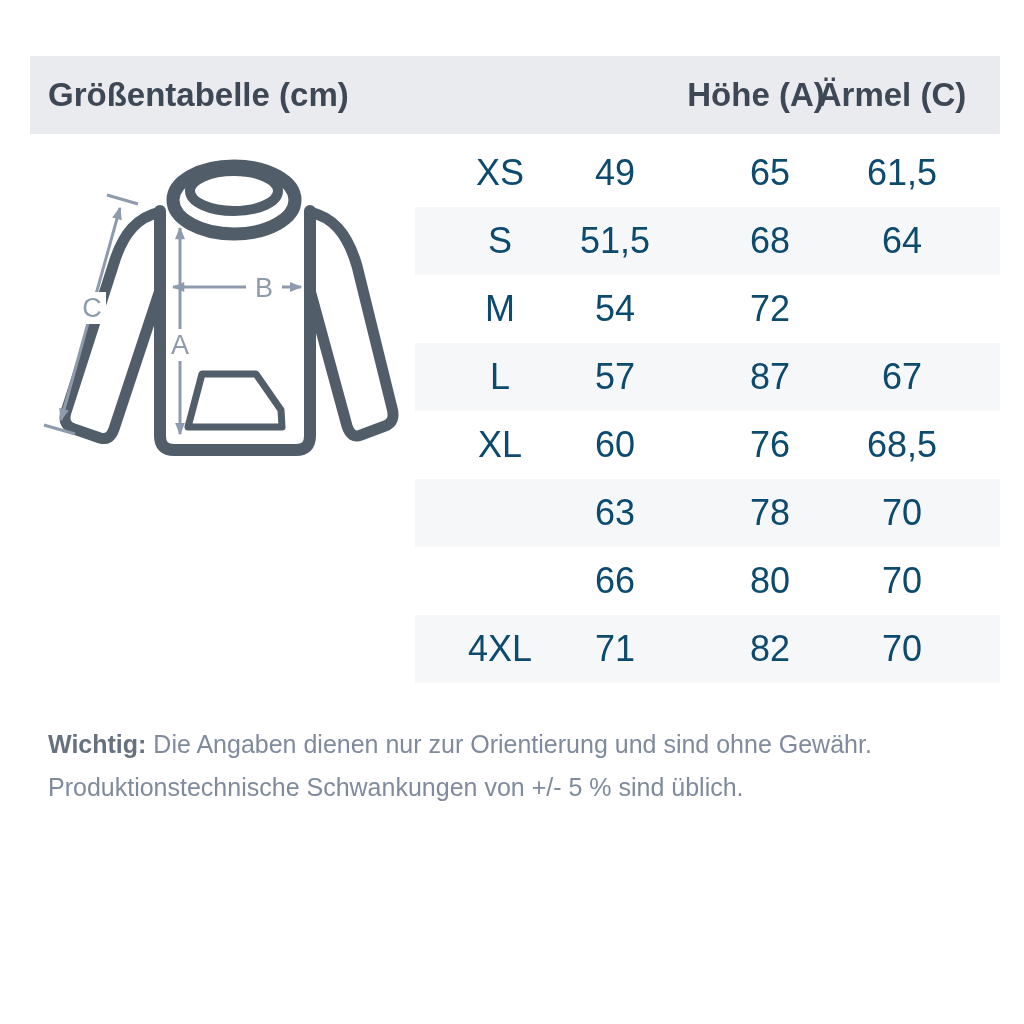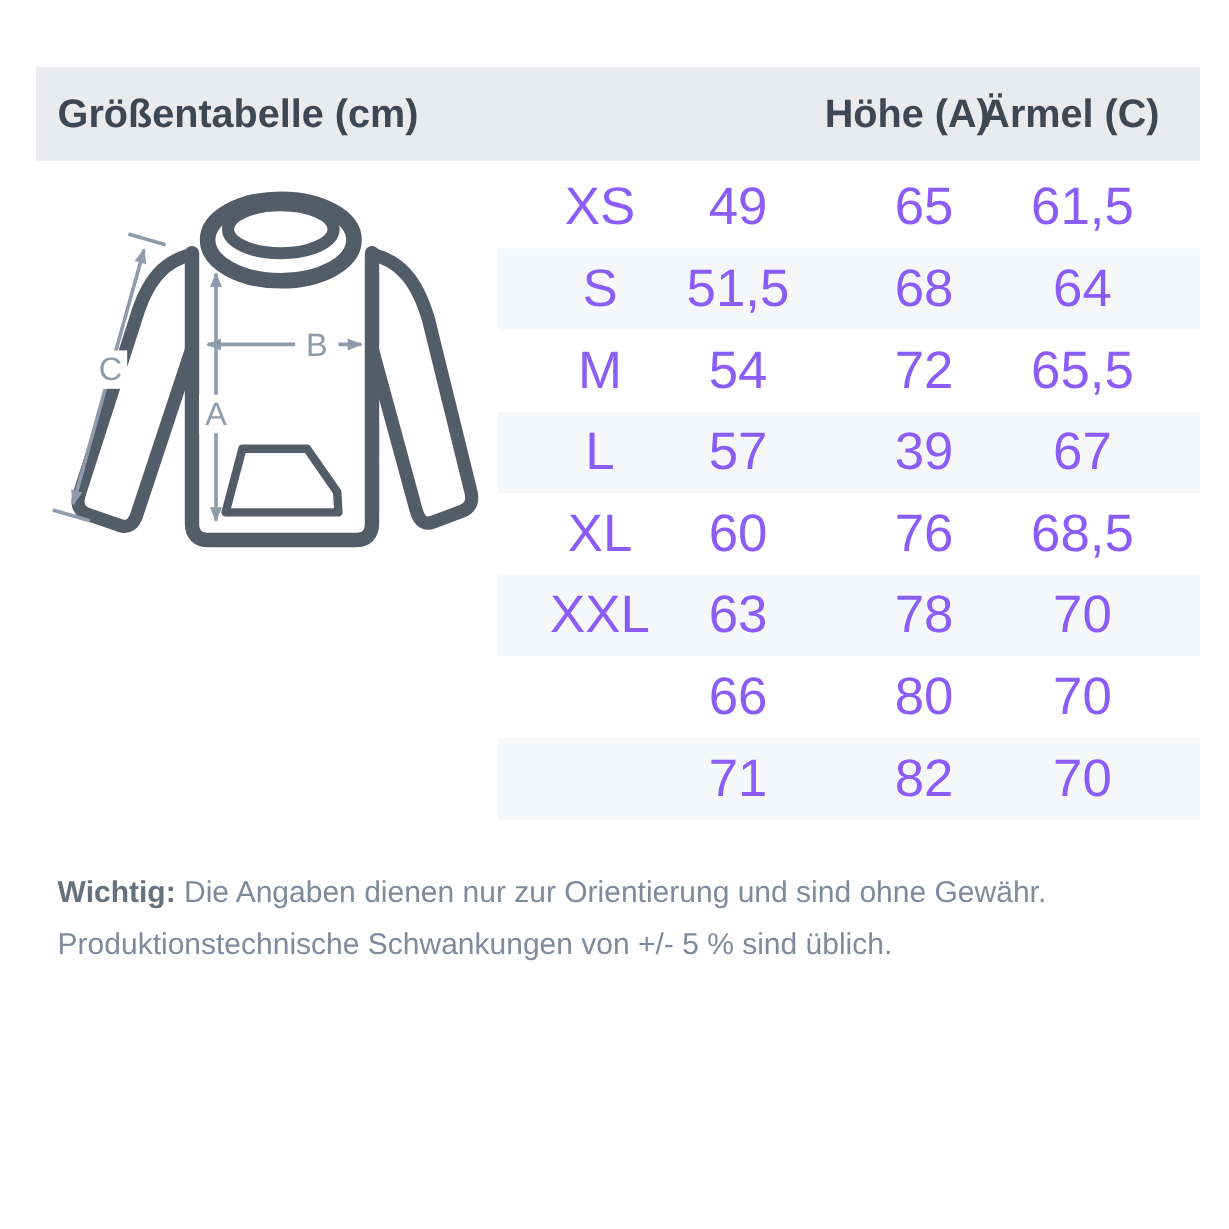--- a/index.html
+++ b/index.html
@@ -19,21 +19,21 @@
     position:absolute;top:0;height:78px;line-height:78px;
     font-size:33px;font-weight:bold;color:#3d4854;
     transform:translateX(-50%);white-space:nowrap;
   }
   .col-head.c1{left:568px;} .col-head.c2{left:726px;} .col-head.c3{left:862px;}
   .rows{position:absolute;left:415px;top:113px;width:585px;}
   .row{position:relative;height:68px;background:#ffffff;}
   .row:nth-child(even){background:#f5f7f9;}
   .cell{
     position:absolute;top:0;height:68px;line-height:68px;
-    font-size:44px;color:#8b5cf6;transform:translateX(-50%);white-space:nowrap;
+    font-size:36px;color:#0c4a6e;transform:translateX(-50%);white-space:nowrap;
   }
   .cell.size{left:85px;}
   .cell.breite{left:200px;text-align:right;}
   .cell.hoehe{left:355px;}
   .cell.aermel{left:487px;}
   .diagram{position:absolute;left:30px;top:115px;width:400px;height:350px;}
   .note{
     position:absolute;left:48px;top:672px;width:910px;
     font-size:25px;line-height:43px;color:#7f8b9d;
   }
@@ -93,46 +93,45 @@
     <div class="row">
       <span class="cell size">S</span>
       <span class="cell breite">51,5</span>
       <span class="cell hoehe">68</span>
       <span class="cell aermel">64</span>
     </div>
     <div class="row">
       <span class="cell size">M</span>
       <span class="cell breite">54</span>
       <span class="cell hoehe">72</span>
-      <span class="cell aermel">65,5</span>
     </div>
     <div class="row">
       <span class="cell size">L</span>
       <span class="cell breite">57</span>
-      <span class="cell hoehe">39</span>
+      <span class="cell hoehe">87</span>
       <span class="cell aermel">67</span>
     </div>
     <div class="row">
       <span class="cell size">XL</span>
       <span class="cell breite">60</span>
       <span class="cell hoehe">76</span>
       <span class="cell aermel">68,5</span>
     </div>
     <div class="row">
-      <span class="cell size">XXL</span>
       <span class="cell breite">63</span>
       <span class="cell hoehe">78</span>
       <span class="cell aermel">70</span>
     </div>
     <div class="row">
       <span class="cell breite">66</span>
       <span class="cell hoehe">80</span>
       <span class="cell aermel">70</span>
     </div>
     <div class="row">
+      <span class="cell size">4XL</span>
       <span class="cell breite">71</span>
       <span class="cell hoehe">82</span>
       <span class="cell aermel">70</span>
     </div>
   </div>
 
   <p class="note">
     <strong>Wichtig:</strong><span> Die Angaben dienen nur zur Orientierung und sind ohne Gewähr.</span>
     <span style="display:block">Produktionstechnische Schwankungen von +/- 5 % sind üblich.</span>
   </p>

